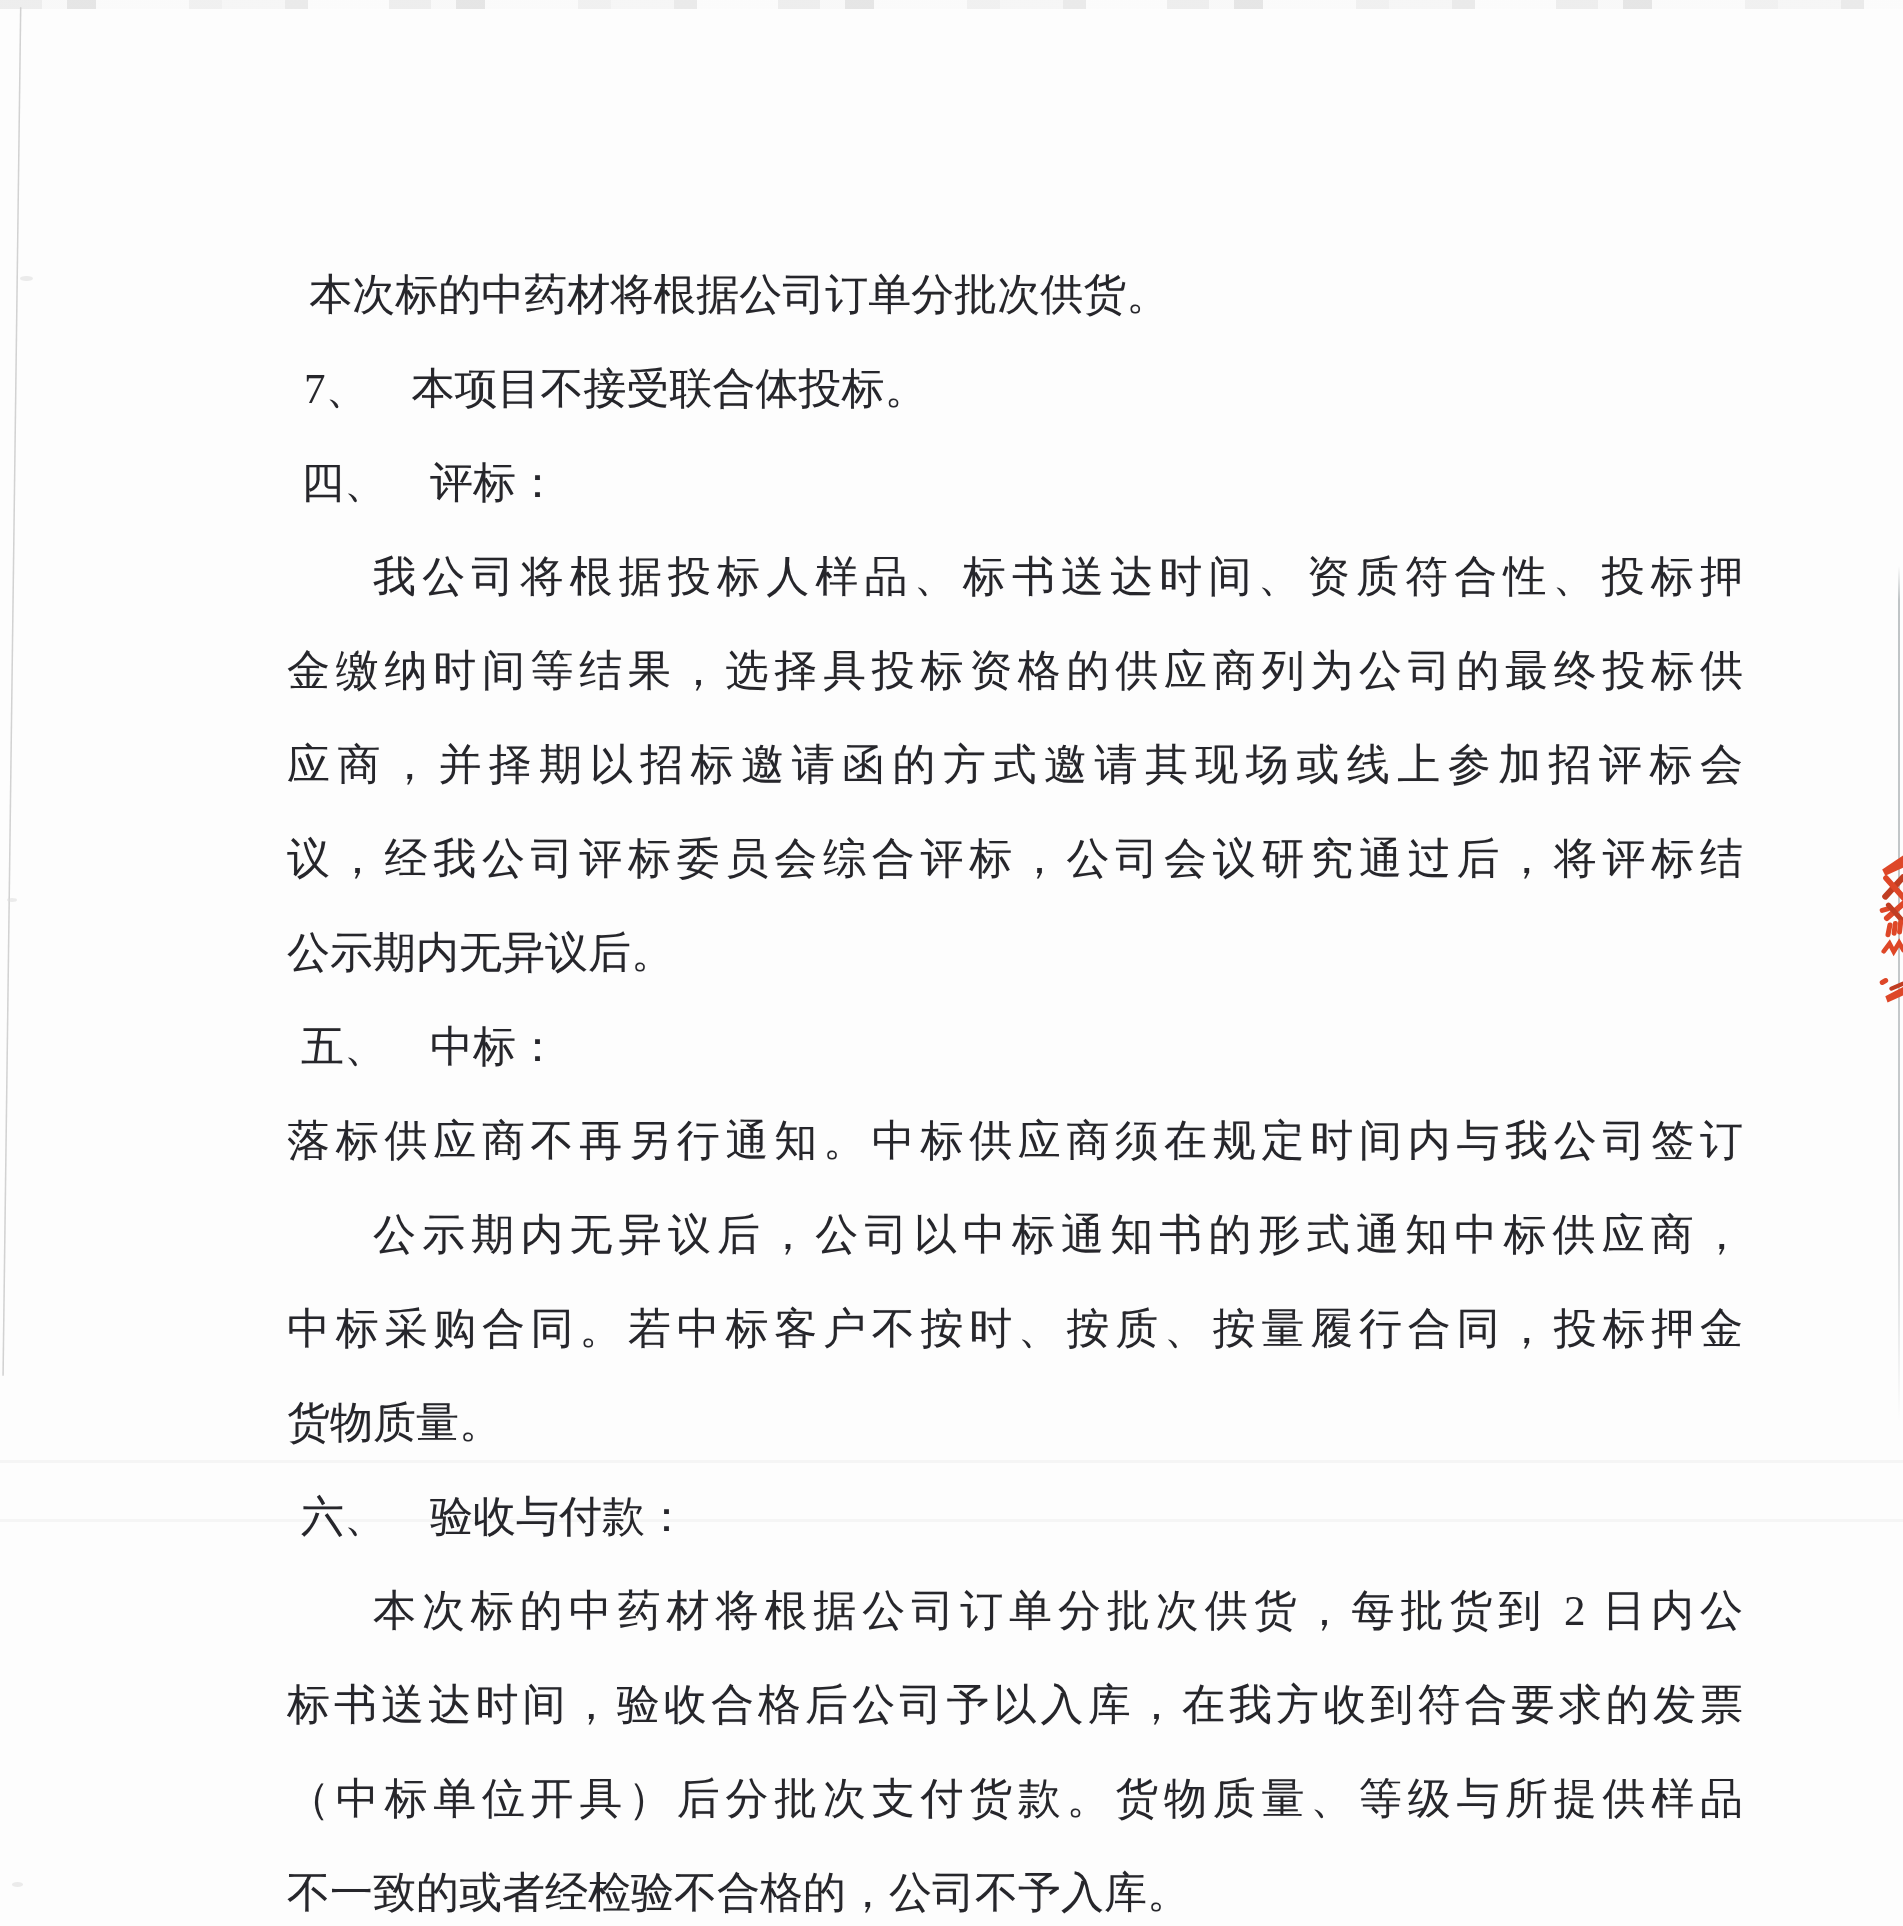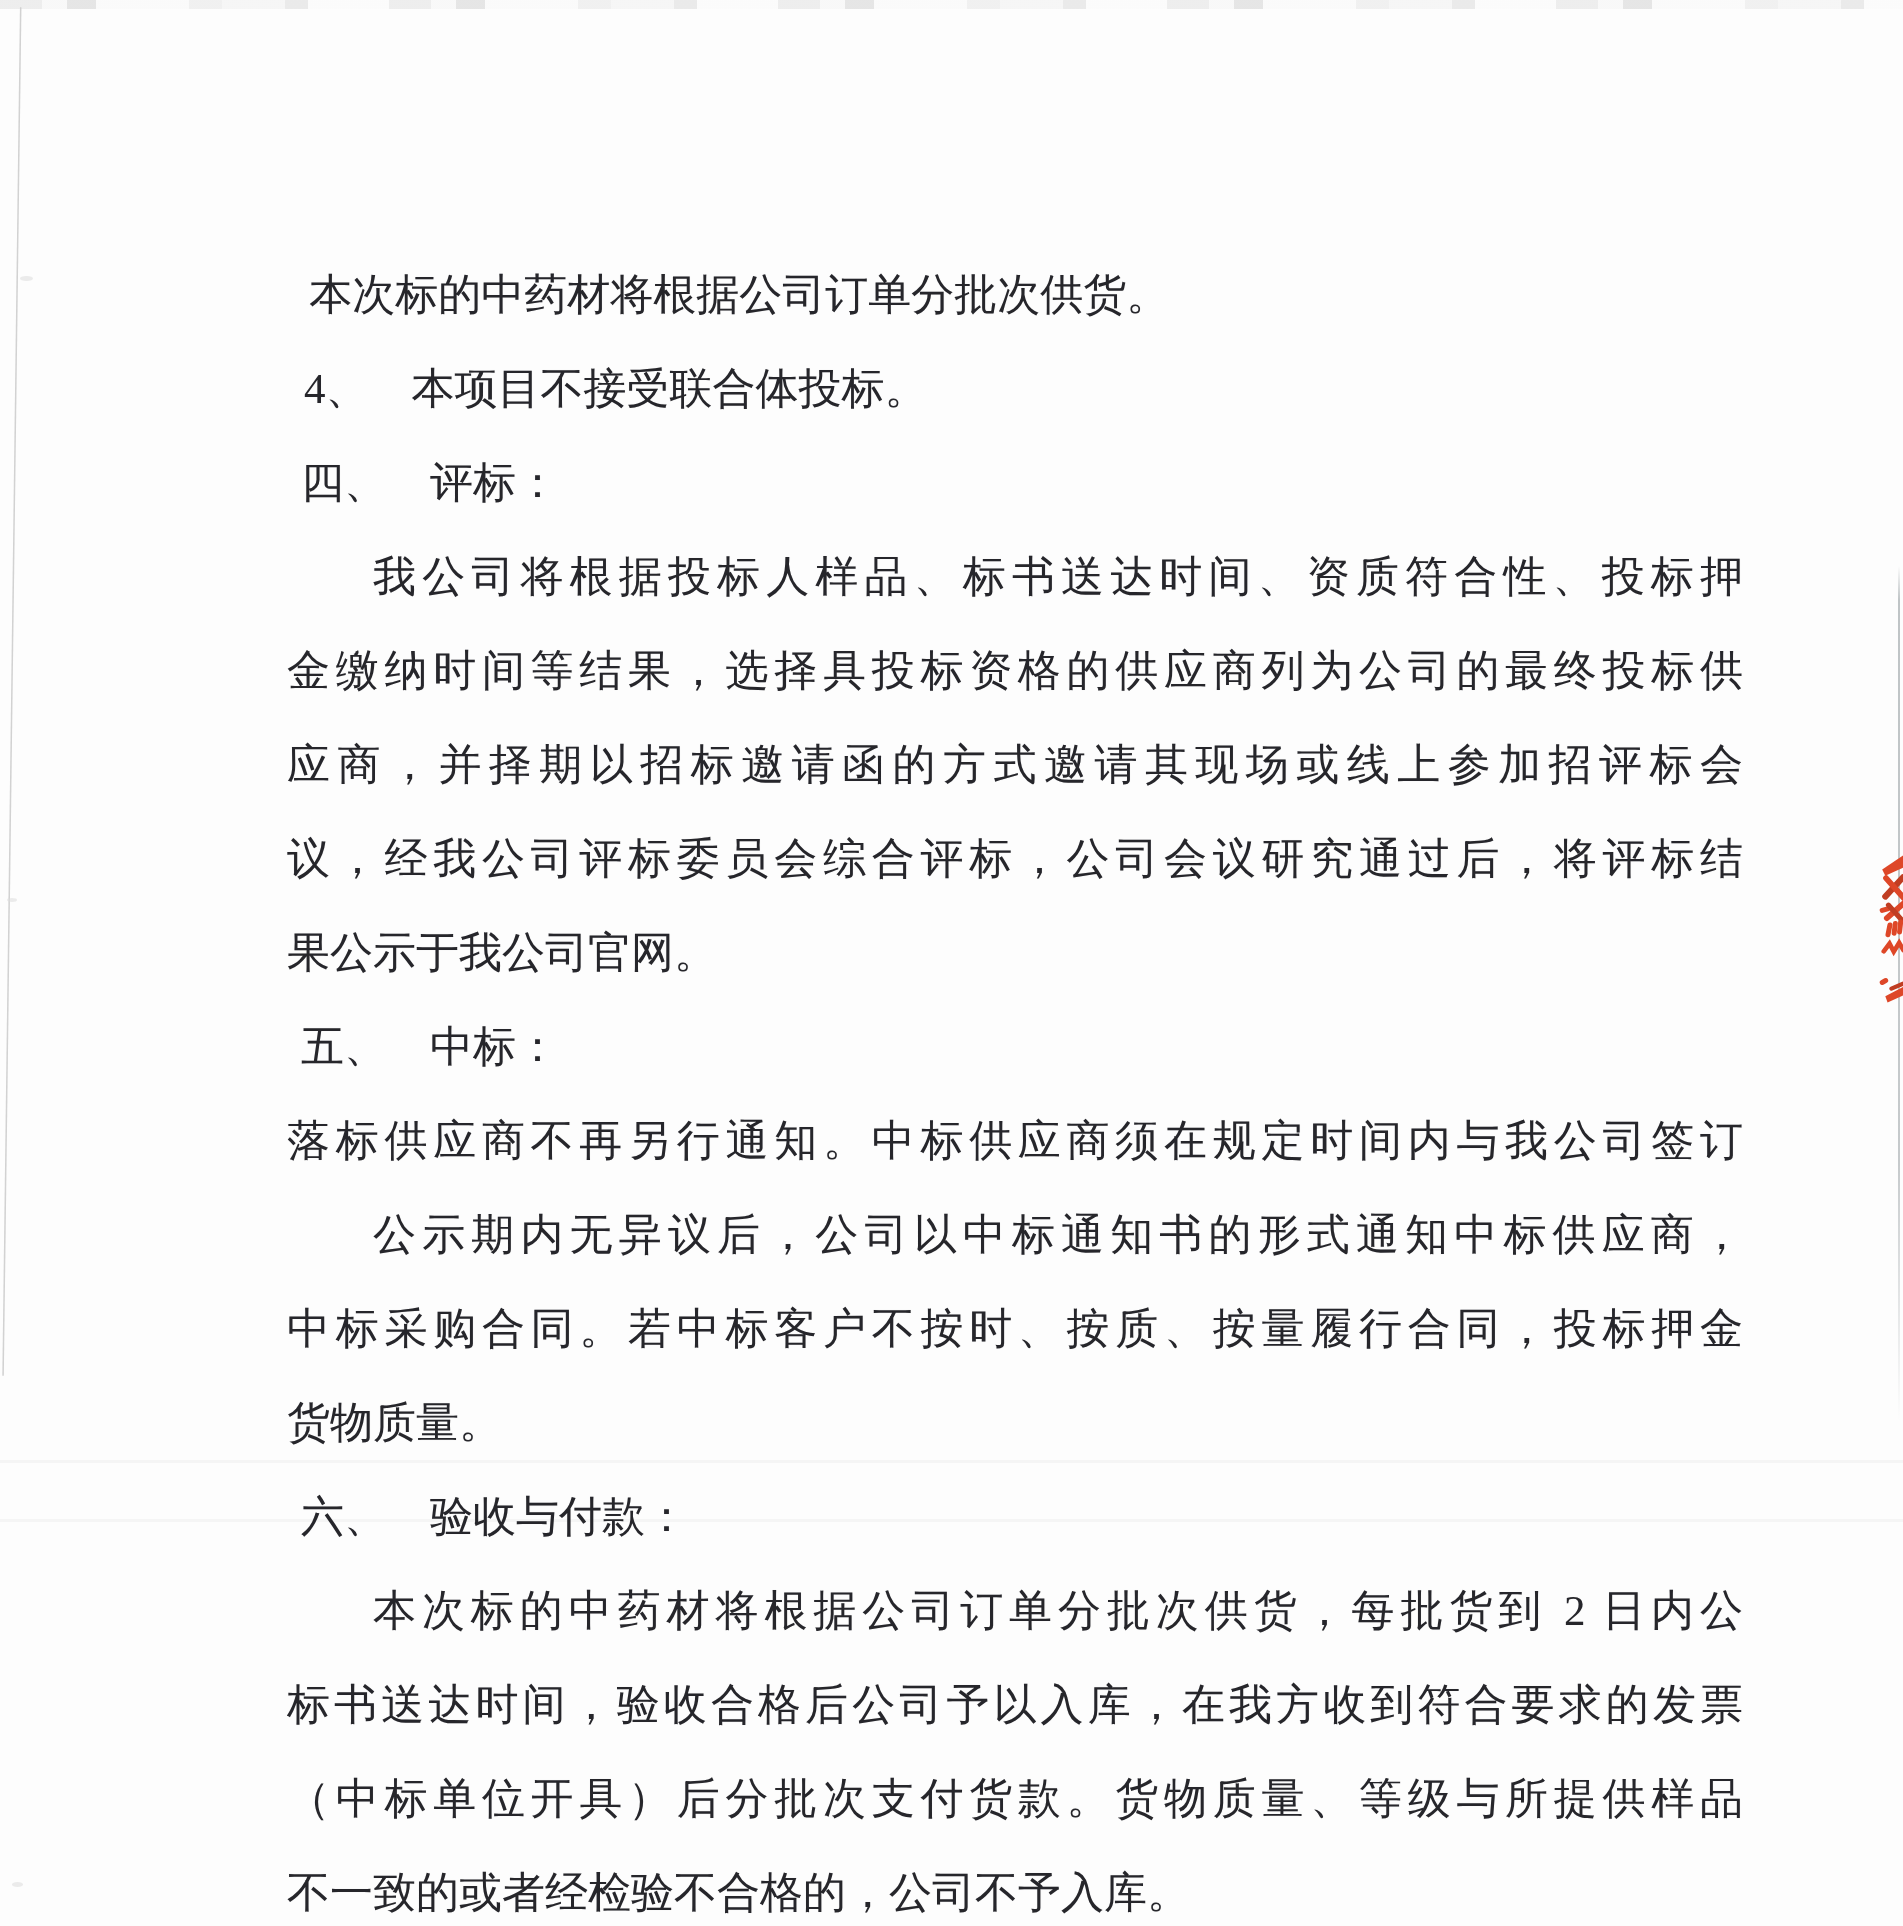--- a/index.html
+++ b/index.html
@@ -76,27 +76,27 @@
 
   <div class="streak s1"></div>
   <div class="streak s2"></div>
 
   <div class="smudge sm1"></div>
   <div class="smudge sm2"></div>
   <div class="smudge sm3"></div>
 
   <div class="doc-lines">
     <div class="ln p1">本次标的中药材将根据公司订单分批次供货。</div>
-    <div class="ln p2">4、　本项目不接受联合体投标。</div>
+    <div class="ln p2">7、　本项目不接受联合体投标。</div>
     <div class="ln p3">四、　评标：</div>
     <div class="ln j i">我公司将根据投标人样品、标书送达时间、资质符合性、投标押</div>
     <div class="ln j">金缴纳时间等结果，选择具投标资格的供应商列为公司的最终投标供</div>
     <div class="ln j">应商，并择期以招标邀请函的方式邀请其现场或线上参加招评标会</div>
     <div class="ln j">议，经我公司评标委员会综合评标，公司会议研究通过后，将评标结</div>
-    <div class="ln">果公示于我公司官网。</div>
+    <div class="ln">公示期内无异议后。</div>
     <div class="ln p3">五、　中标：</div>
     <div class="ln j">落标供应商不再另行通知。中标供应商须在规定时间内与我公司签订</div>
     <div class="ln j i">公示期内无异议后，公司以中标通知书的形式通知中标供应商，</div>
     <div class="ln j">中标采购合同。若中标客户不按时、按质、按量履行合同，投标押金</div>
     <div class="ln">货物质量。</div>
     <div class="ln p3">六、　验收与付款：</div>
     <div class="ln j i">本次标的中药材将根据公司订单分批次供货，每批货到 2 日内公</div>
     <div class="ln j">标书送达时间，验收合格后公司予以入库，在我方收到符合要求的发票</div>
     <div class="ln j">（中标单位开具）后分批次支付货款。货物质量、等级与所提供样品</div>
     <div class="ln">不一致的或者经检验不合格的，公司不予入库。</div>

